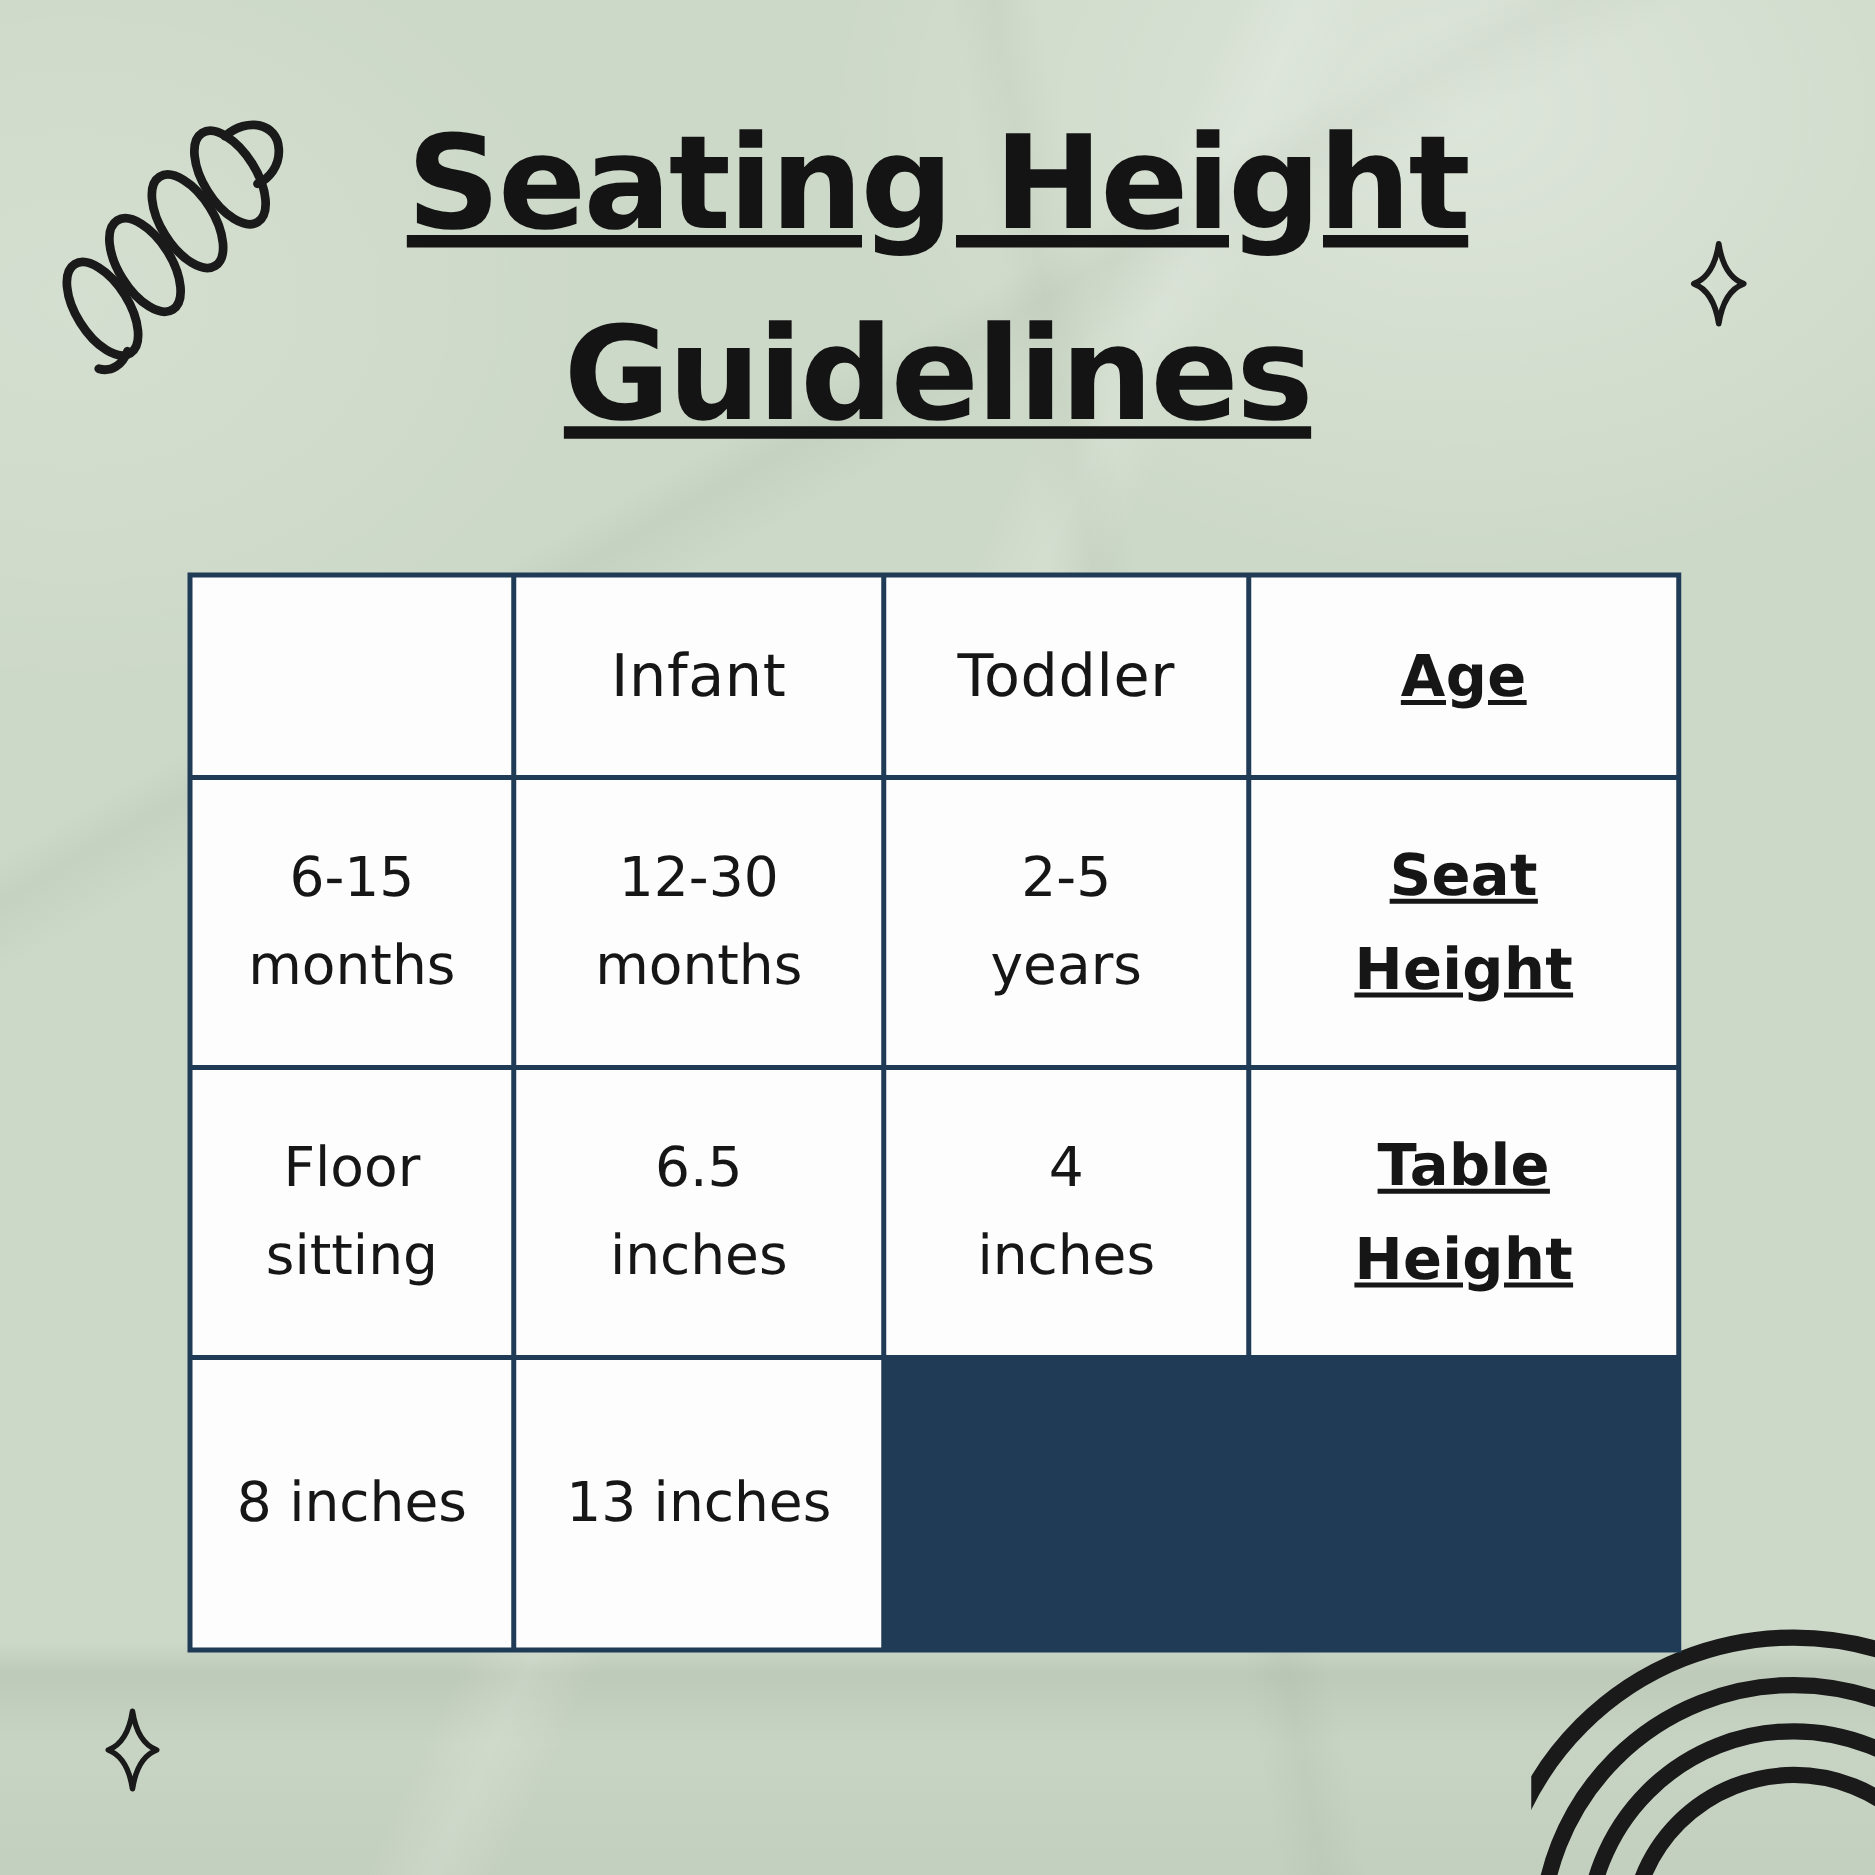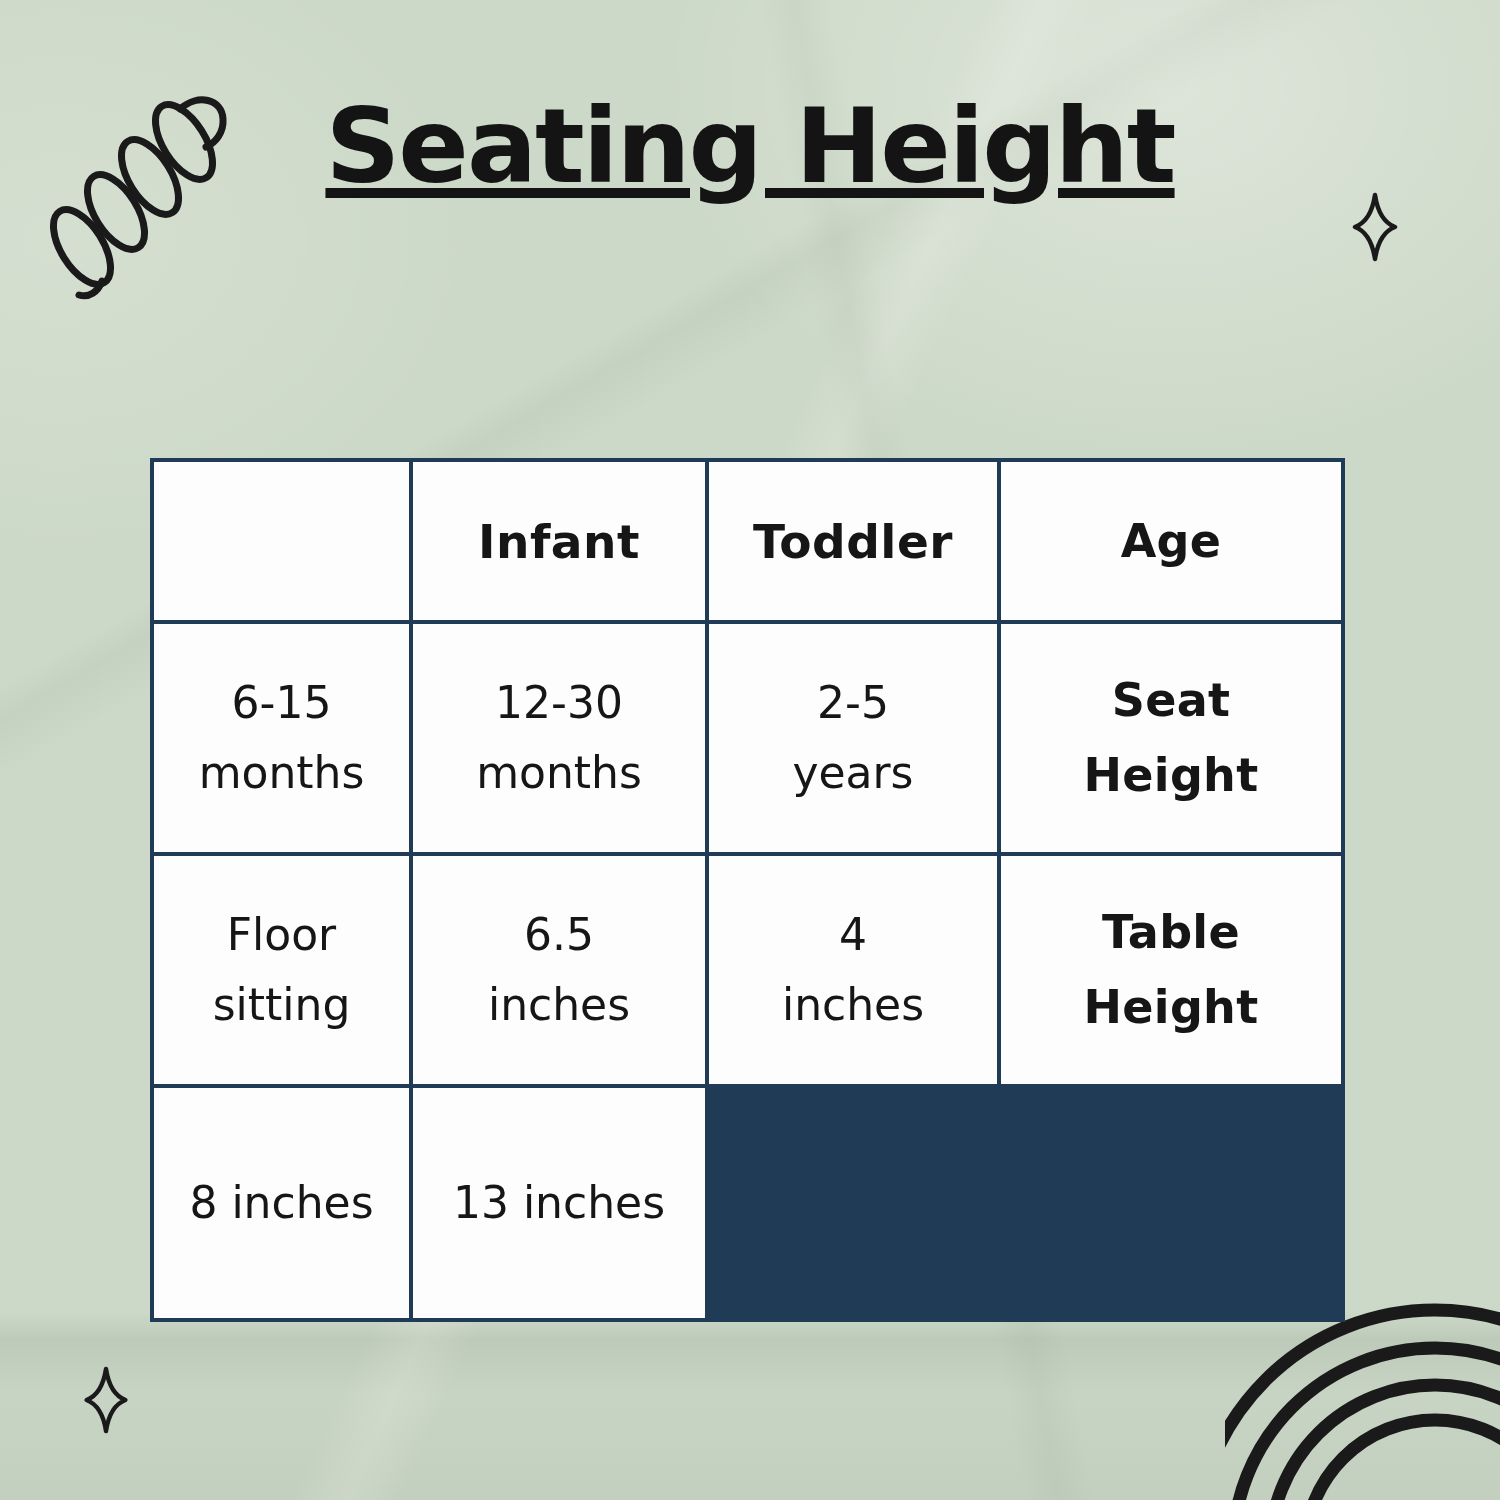--- a/index.html
+++ b/index.html
@@ -51,33 +51,34 @@
   }
   .cell {
     background: #fdfdfd;
     display: flex;
     align-items: center;
     justify-content: center;
     text-align: center;
     white-space: pre-line;
     color: #161616;
   }
-  .col-head { font-weight: bold; font-size: 47px; letter-spacing: .5px; }
-  .row-head { font-weight: bold; font-size: 46px; line-height: 1.62; letter-spacing: .3px; }
+  .col-head { font-weight: normal; font-size: 47px; letter-spacing: .5px; }
+  .row-head { font-weight: bold; font-size: 46px; line-height: 1.62; letter-spacing: .3px; text-decoration: underline; }
   .value    { font-size: 44px; line-height: 1.6; }
   .doodle { position: absolute; pointer-events: none; }
 </style>
 </head>
 <body>
 
 <div id="canvas">
   <div id="texture"></div>
 
   <div id="title">
     <div>Seating Height</div>
+    <div>Guidelines</div>
   </div>
 
   <svg class="doodle" style="left:30px; top:85px;" width="205" height="215" viewBox="0 0 205 215">
     <g fill="none" stroke="#1a1a1a" stroke-width="7" stroke-linecap="round">
       <ellipse cx="52" cy="162" rx="21" ry="42" transform="rotate(-32 52 162)"></ellipse>
       <ellipse cx="86" cy="127" rx="21" ry="42" transform="rotate(-32 86 127)"></ellipse>
       <ellipse cx="120" cy="92" rx="21" ry="42" transform="rotate(-32 120 92)"></ellipse>
       <ellipse cx="154" cy="57" rx="21" ry="42" transform="rotate(-32 154 57)"></ellipse>
       <path d="M150,24 C168,8 192,14 193,34 C194,48 185,58 176,62"></path>
       <path d="M72,196 C68,207 59,213 49,210"></path>

